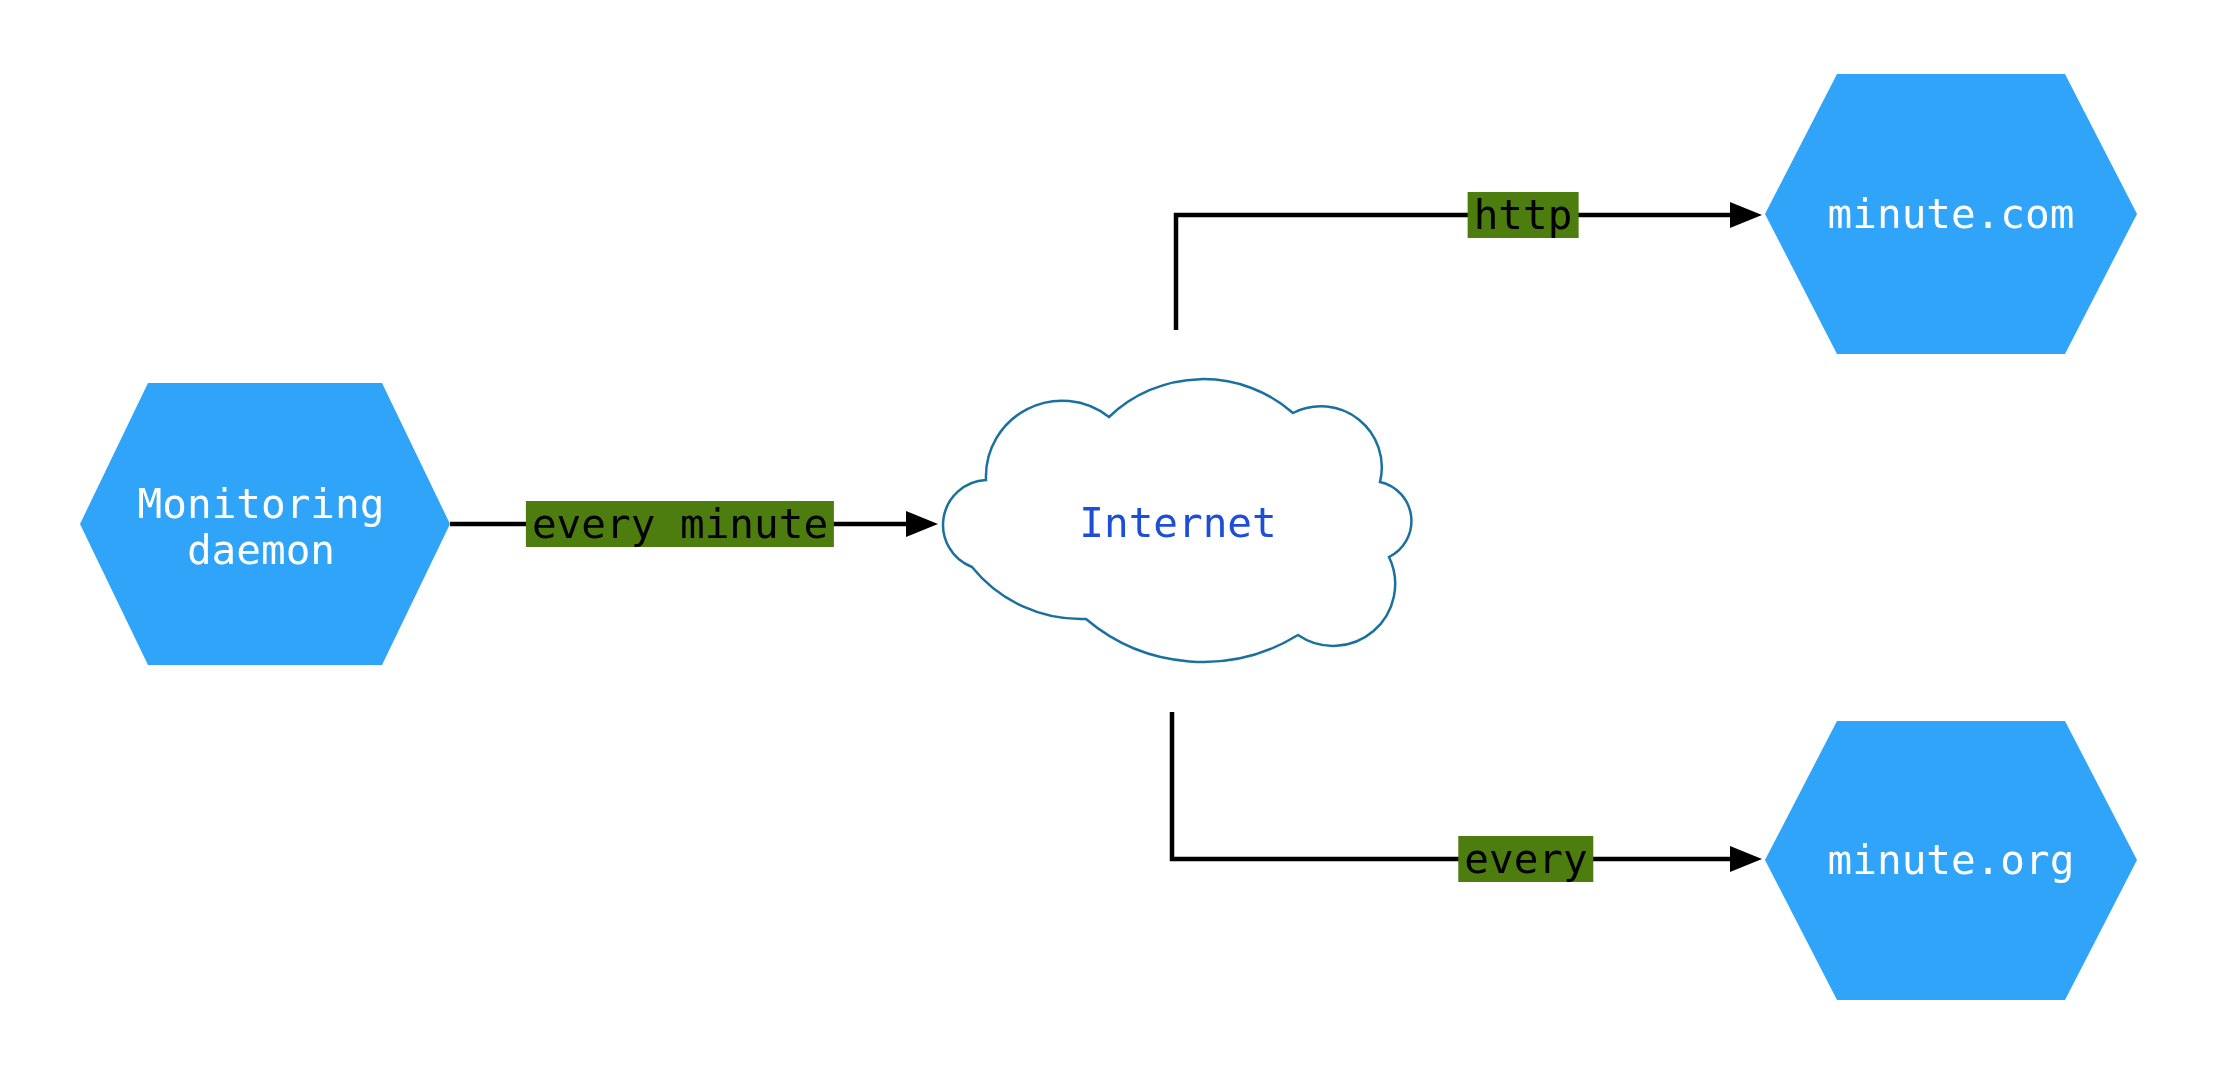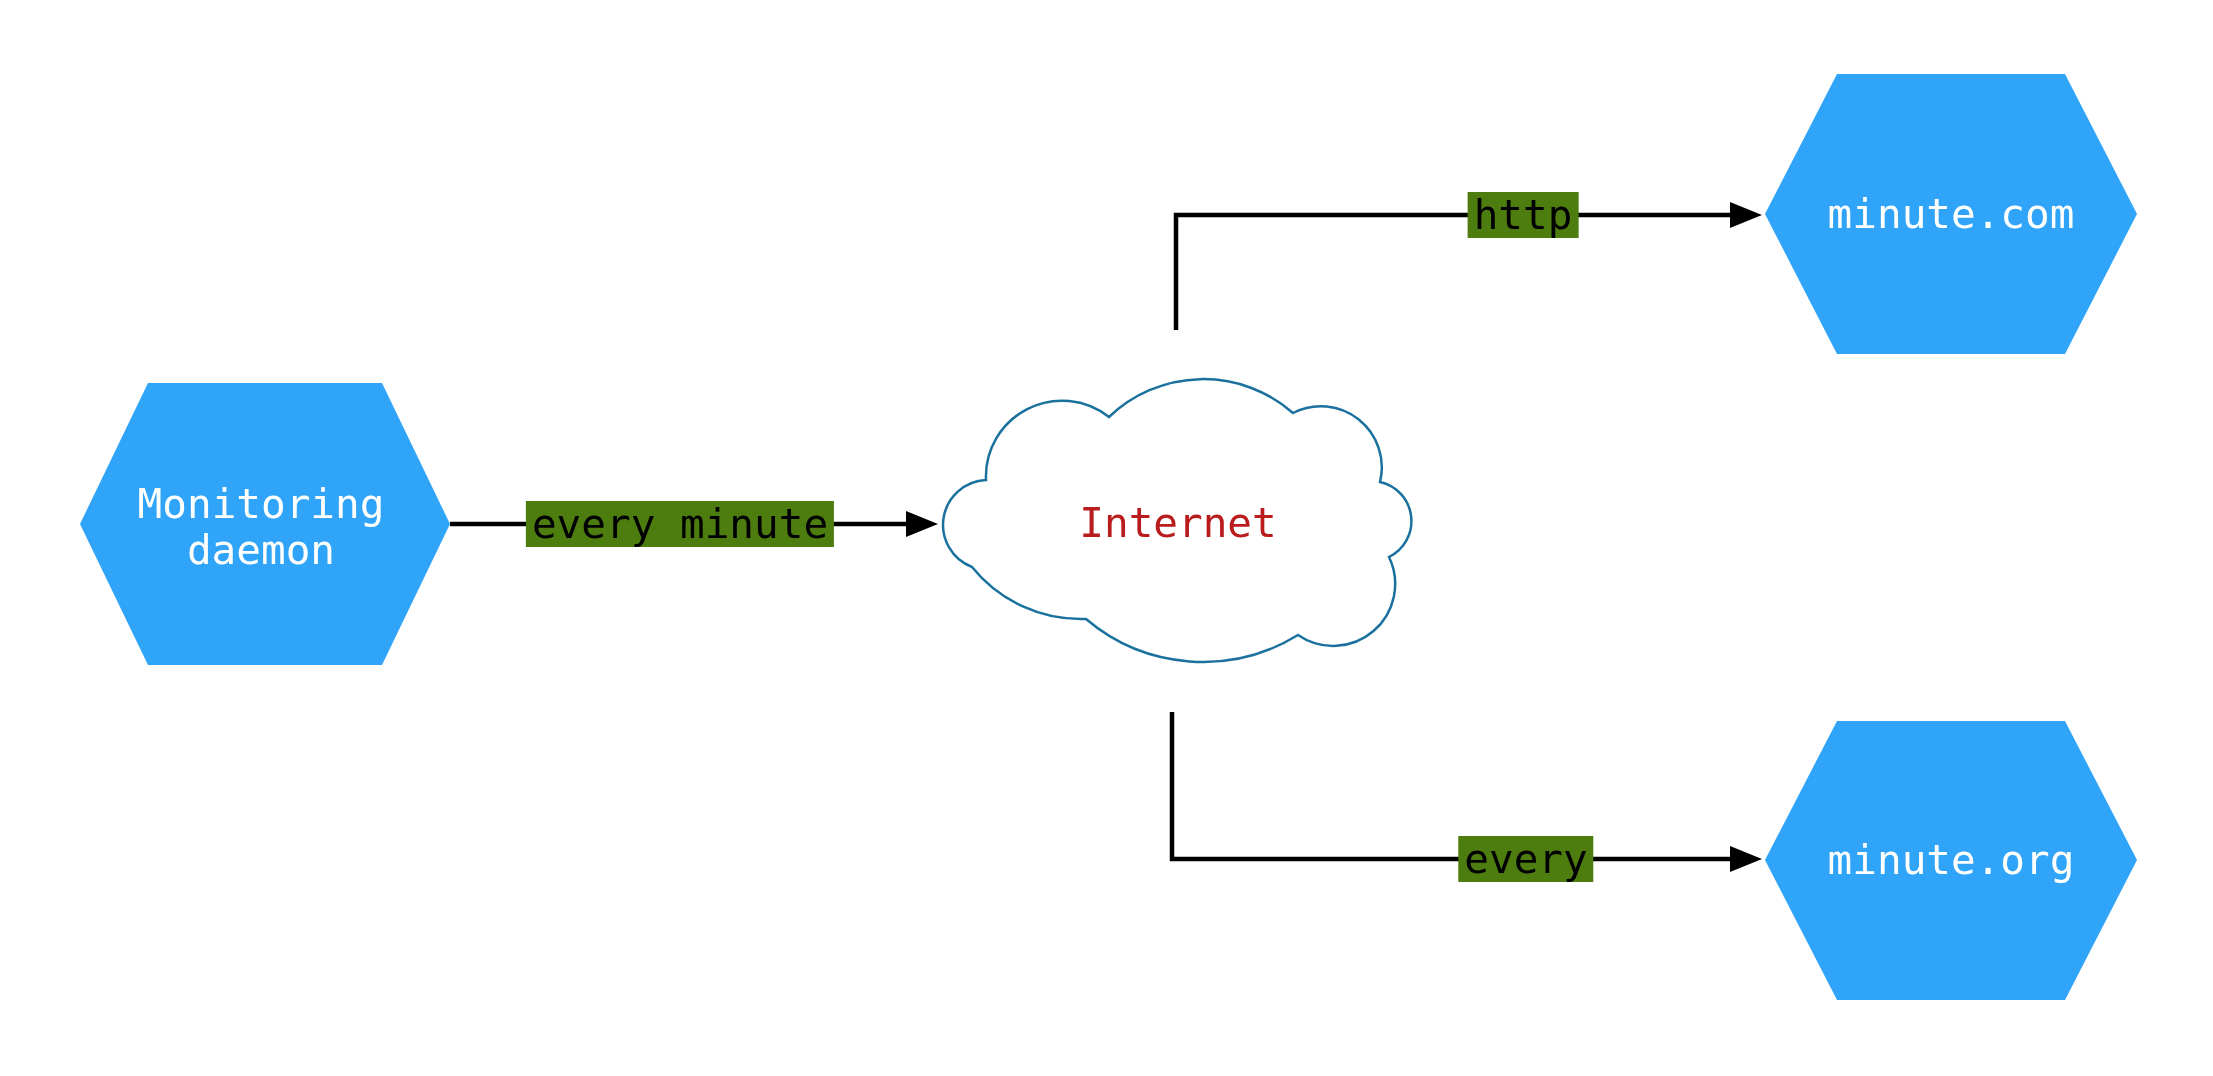--- a/index.html
+++ b/index.html
@@ -29,21 +29,21 @@
     text-align: center;
   }
 
   .node-label { color: #ffffff; }
 
   .node-label.wrap {
     width: 330px;
     white-space: normal;
   }
 
-  .cloud-label { color: #b91c1c; }
+  .cloud-label { color: #1d4ed8; }
 
   .edge-label {
     color: #000000;
     background: #4d7c0f;
     padding: 0 6px;
   }
 </style>
 </head>
 <body>
 

